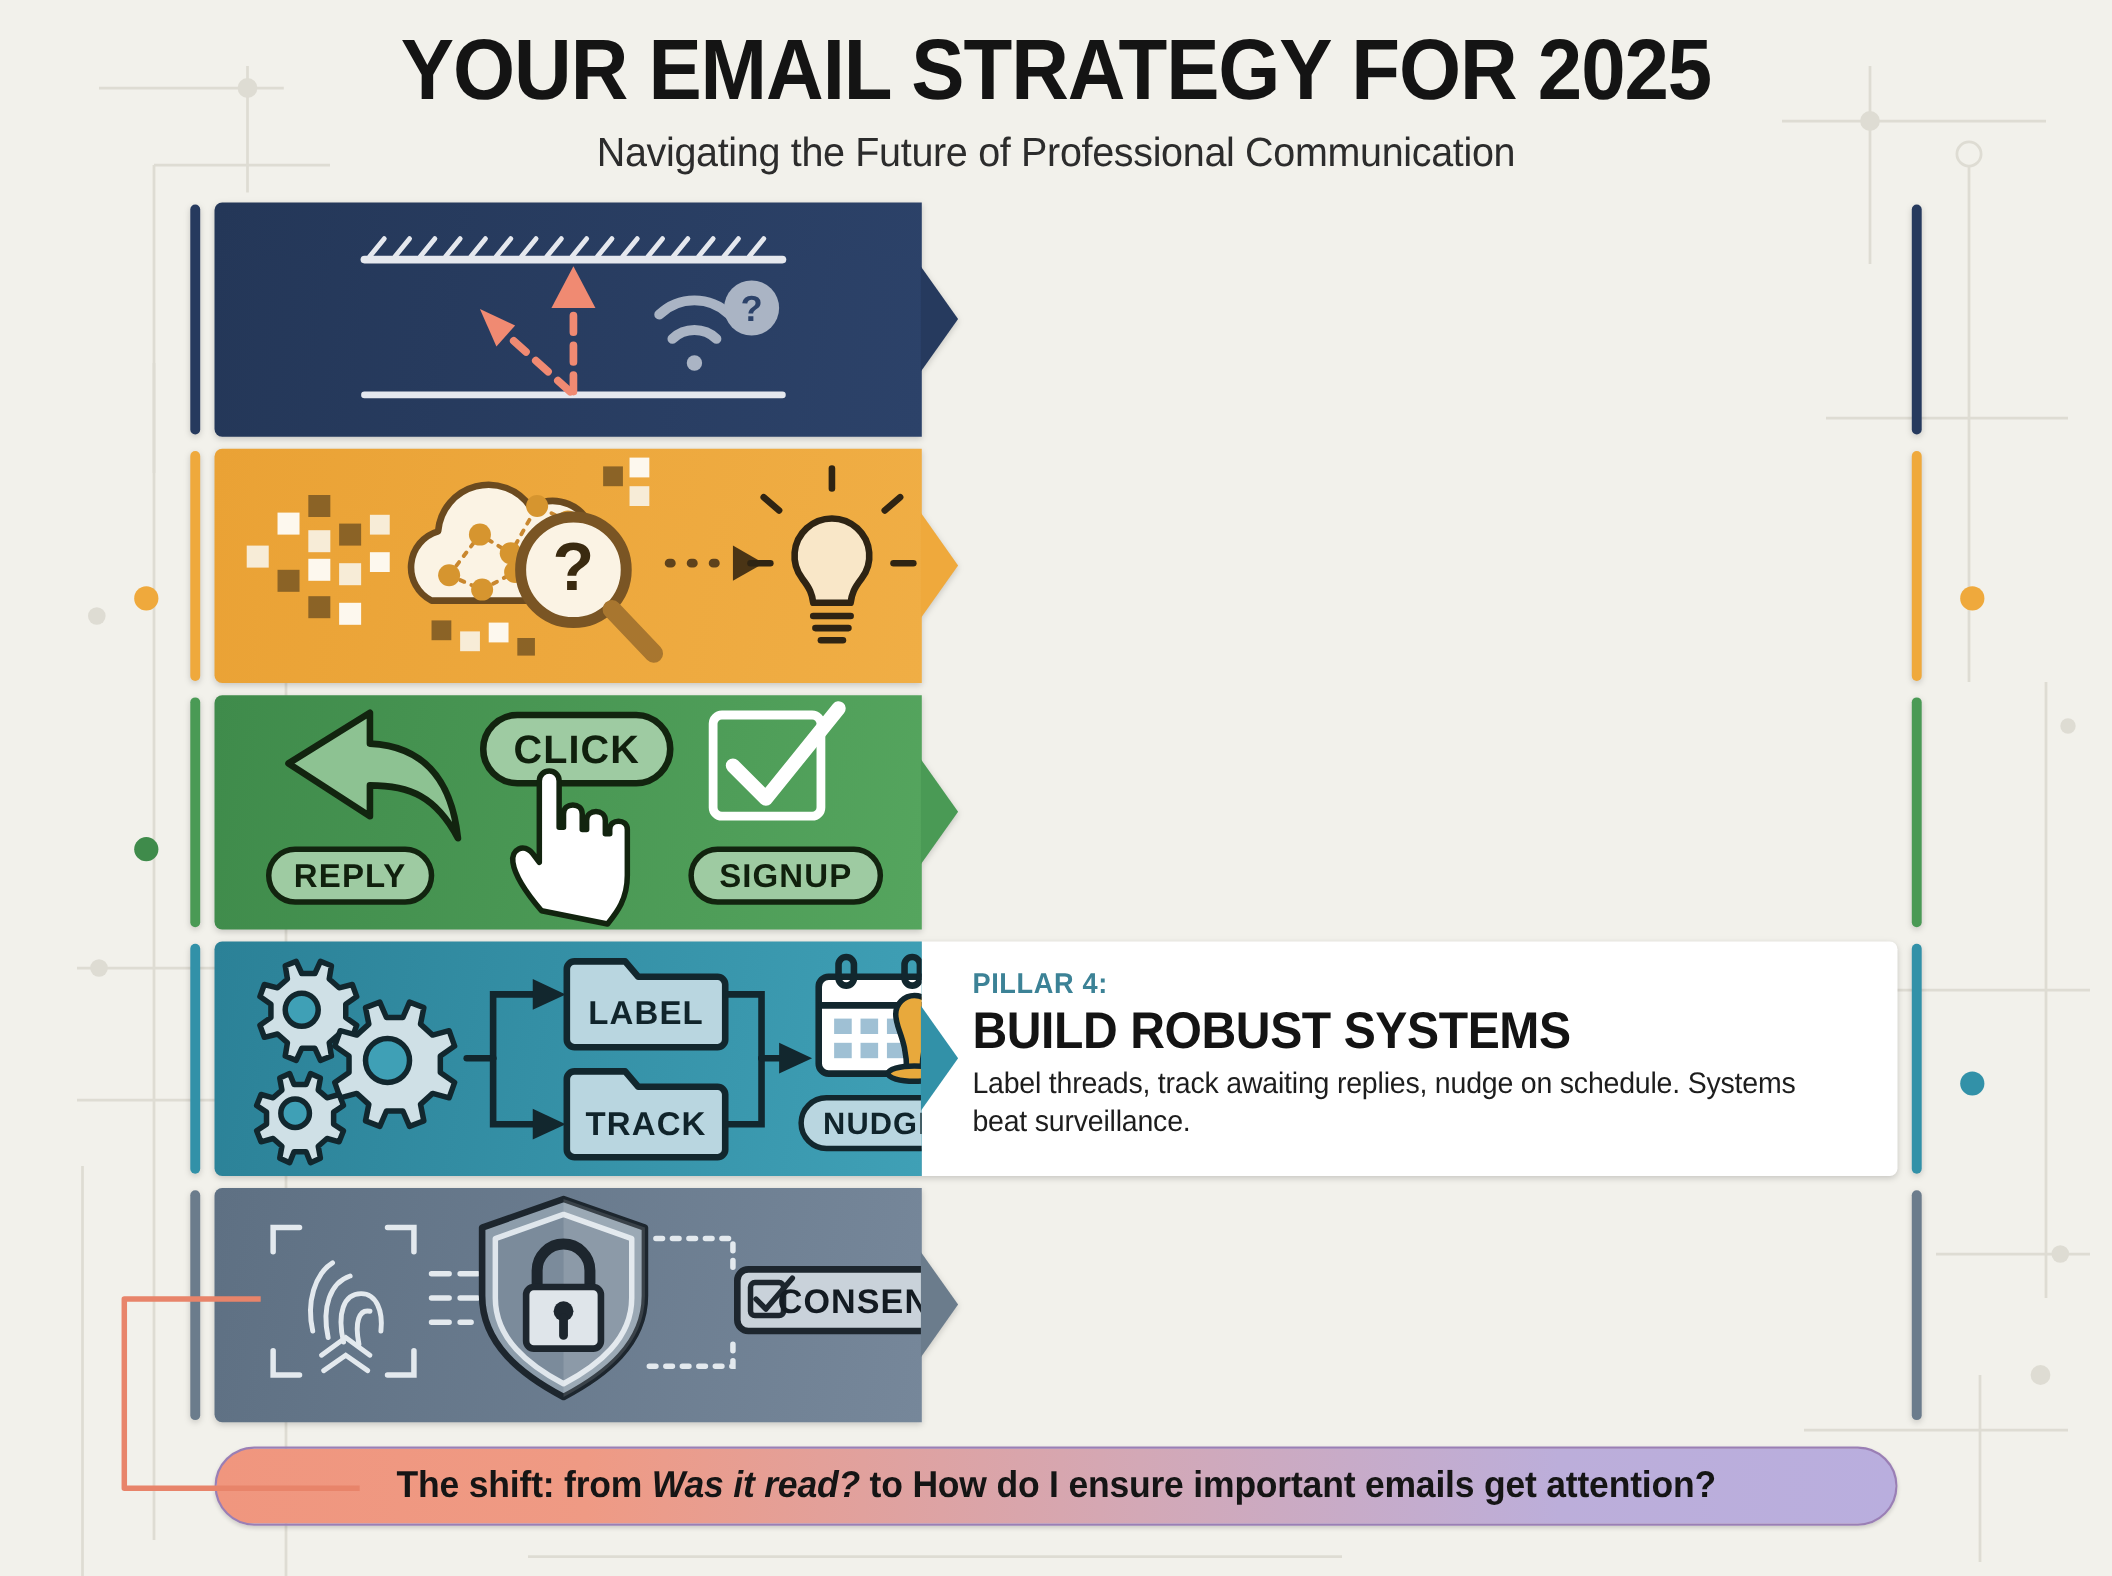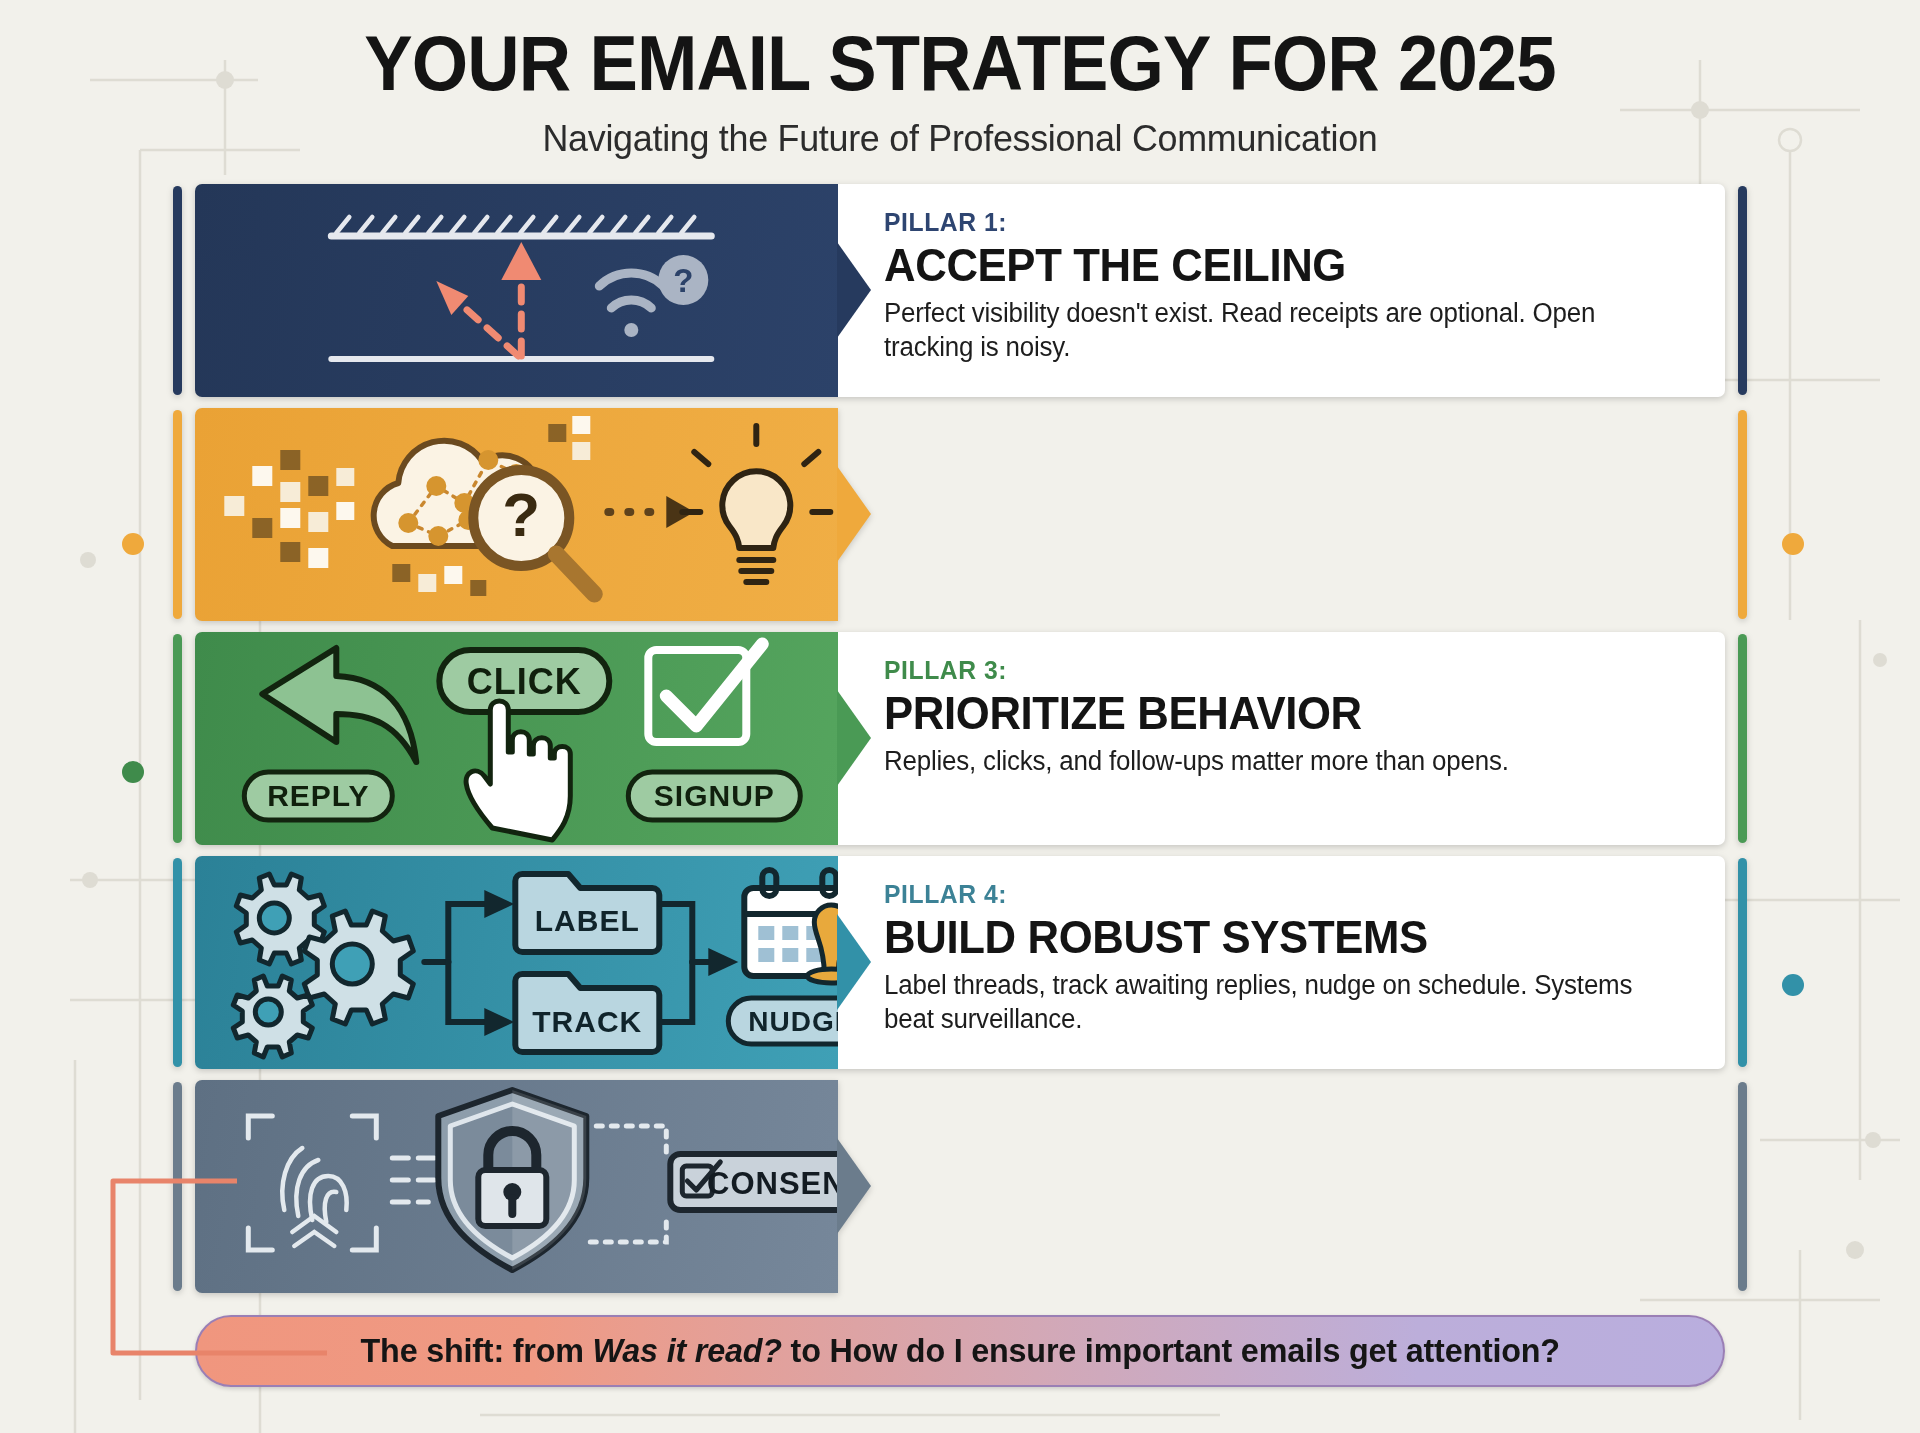--- a/index.html
+++ b/index.html
@@ -273,25 +273,20 @@
           <circle cx="487" cy="96" r="25" fill="#aab4c4"></circle>
           <text x="487" y="108" font-family="Liberation Sans, sans-serif" font-size="33" font-weight="700" fill="#2c4269" text-anchor="middle">?</text>
         </g>
       </svg>
     </div>
 
     <svg class="chevron" viewBox="0 0 34 96">
       <polygon points="0,0 34,48 0,96" fill="#263a5e"></polygon>
     </svg>
 
-    <div class="body">
-      <div class="kicker" style="color:#2e4571">PILLAR 1:</div>
-      <div class="headline">ACCEPT THE CEILING</div>
-      <div class="desc">Perfect visibility doesn't exist. Read receipts are optional. Open tracking is noisy.</div>
-    </div>
   </div>
 
   <div class="pillar">
     <div class="rail left" style="background:#efa93c"></div>
     <div class="rail right" style="background:#efa93c"></div>
 
     <div class="art" style="background:linear-gradient(100deg,#eaa235,#f0ae45)">
       <svg viewBox="0 0 640 213" preserveAspectRatio="xMidYMid meet">
         <g>
           <rect x="28" y="88" width="20" height="20" fill="#f7ecd7"></rect>
@@ -393,25 +388,20 @@
           <rect x="432" y="140" width="172" height="48" rx="24" fill="#9ecba2" stroke="#12240f" stroke-width="5"></rect>
           <text x="518" y="174" font-family="Liberation Sans, sans-serif" font-size="30" font-weight="700" fill="#10200d" text-anchor="middle" letter-spacing="1">SIGNUP</text>
         </g>
       </svg>
     </div>
 
     <svg class="chevron" viewBox="0 0 34 96">
       <polygon points="0,0 34,48 0,96" fill="#4a9a55"></polygon>
     </svg>
 
-    <div class="body">
-      <div class="kicker" style="color:#3f8b4b">PILLAR 3:</div>
-      <div class="headline">PRIORITIZE BEHAVIOR</div>
-      <div class="desc">Replies, clicks, and follow-ups matter more than opens.</div>
-    </div>
   </div>
 
   <div class="pillar">
     <div class="rail left" style="background:#3291a8"></div>
     <div class="rail right" style="background:#3291a8"></div>
 
     <div class="art" style="background:linear-gradient(100deg,#2b8197,#3fa0b6)">
       <svg viewBox="0 0 640 213" preserveAspectRatio="xMidYMid meet">
         <g fill="#cfe0e6" stroke="#12272e" stroke-width="5" stroke-linejoin="round">
           <path d="M63,22 l10,-4 l5,11 l12,0 l5,-11 l10,4 l-2,12 l9,8 l12,-3 l4,11 l-10,7 l0,12 l10,7 l-4,11 l-12,-3 l-9,8 l2,12 l-10,4 l-5,-11 l-12,0 l-5,11 l-10,-4 l2,-12 l-9,-8 l-12,3 l-4,-11 l10,-7 l0,-12 l-10,-7 l4,-11 l12,3 l9,-8 z"></path>

